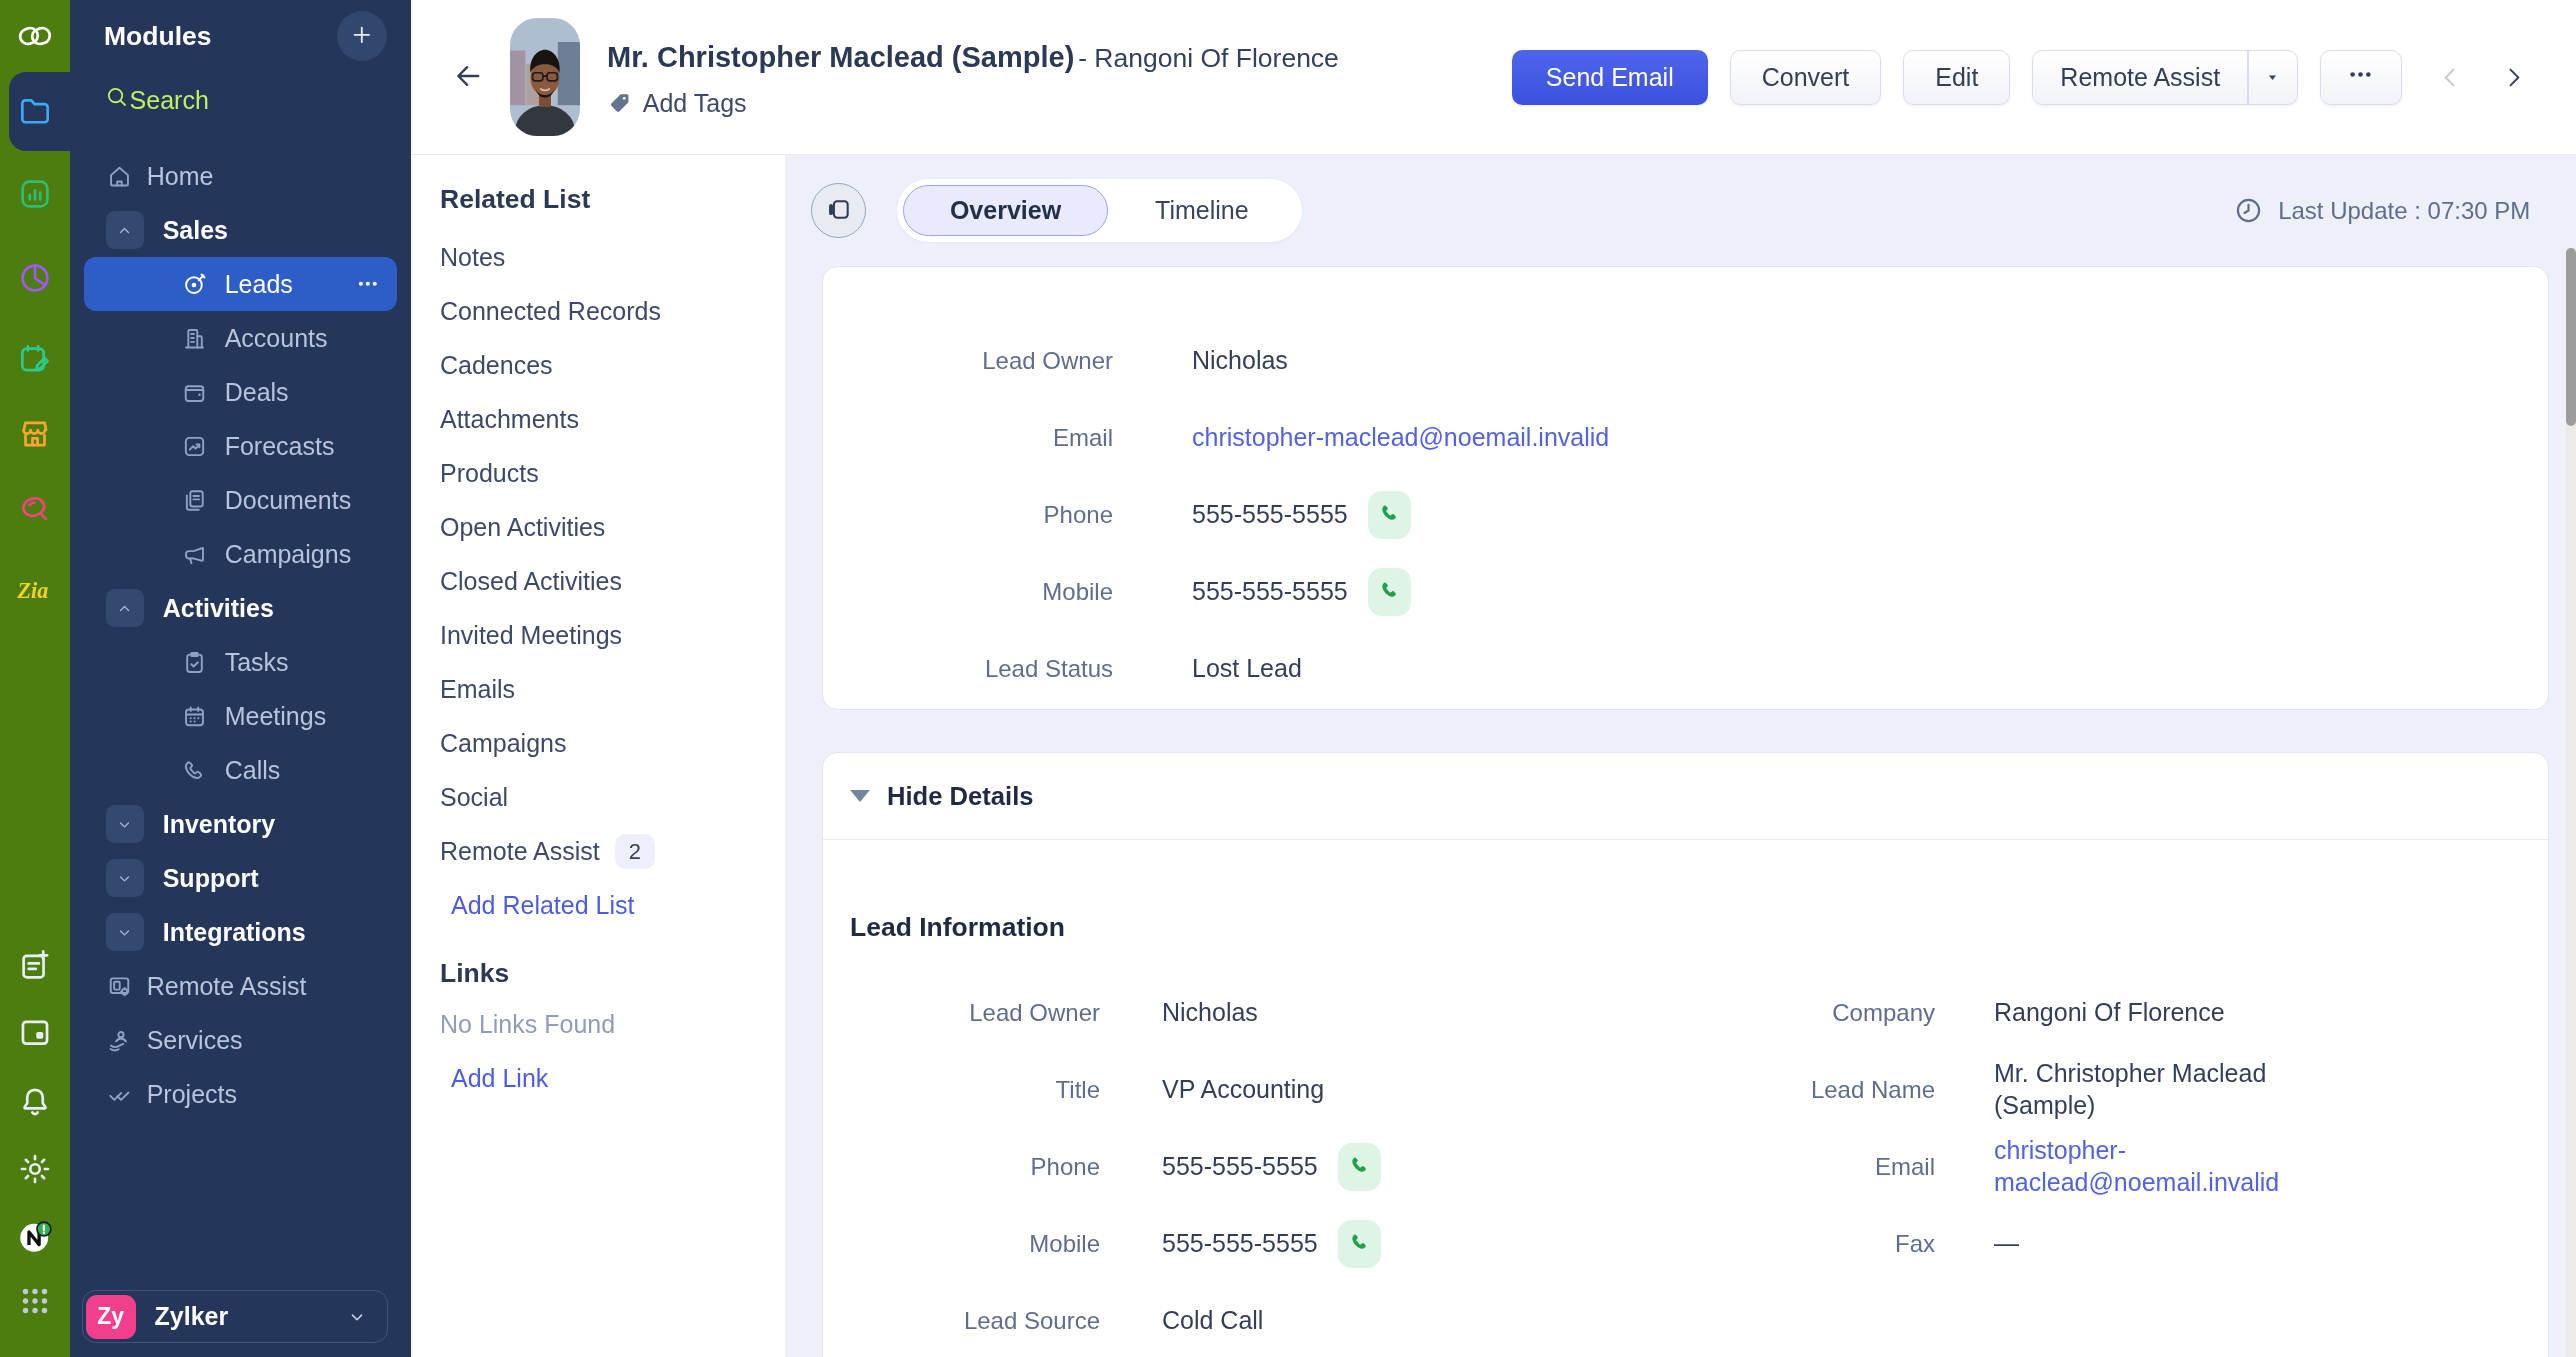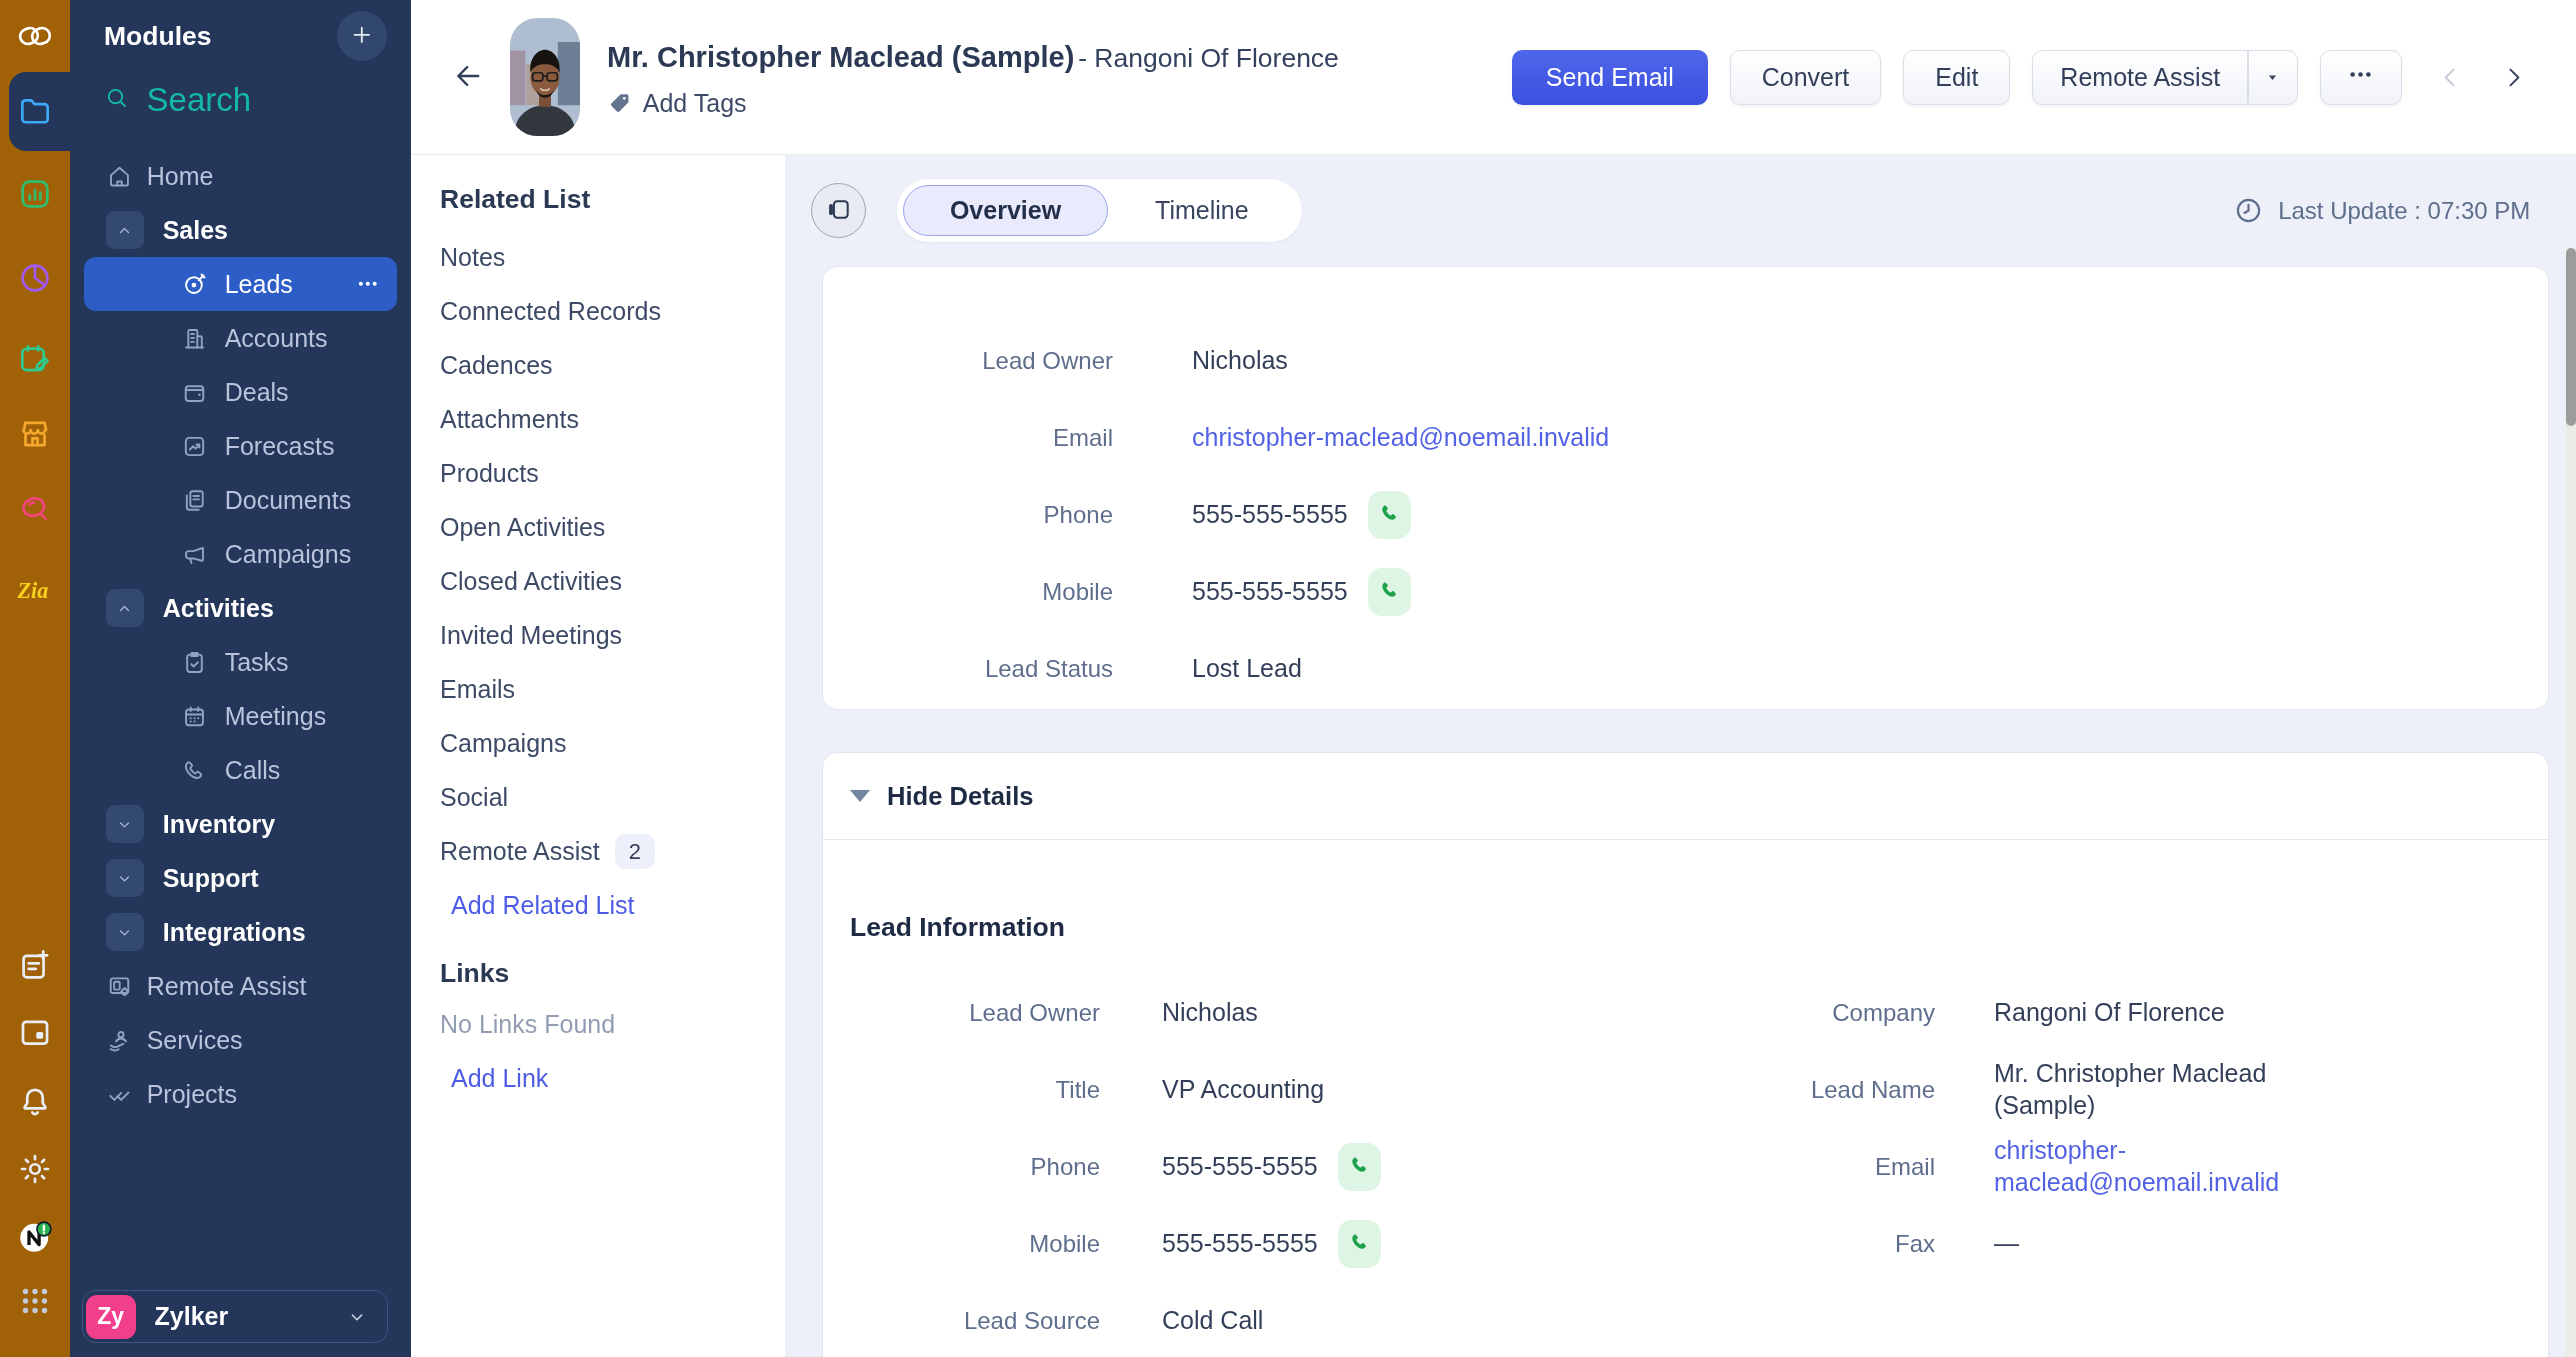--- a/index.html
+++ b/index.html
@@ -1,38 +1,38 @@
 <!DOCTYPE html>
 <html style="font-size:13.7px"><head>
 <meta charset="utf-8">
 <style>
   * { box-sizing: border-box; margin: 0; padding: 0; }
   html,body { width:2576px; height:1357px; overflow:hidden; background:#EDF0F8;
     font-family:"Liberation Sans", sans-serif; }
   .app { position:relative; width:2576px; height:1357px; overflow:hidden; }
 
   
-  .rail { position:absolute; left:0; top:0; width:70px; height:100%; background:#a16207; z-index:5; }
+  .rail { position:absolute; left:0; top:0; width:70px; height:100%; background:#4d7c0f; z-index:5; }
   .rail-item { position:absolute; left:14.5px; width:41px; height:41px; display:flex;
     align-items:center; justify-content:center; cursor:pointer; }
   .rail-item svg { width:38px; height:38px; }
   .rail-pill { position:absolute; left:8.5px; width:61px; height:79px; background:#243659;
     border-radius:17px 0 0 17px; }
 
   
   .sidebar { position:absolute; left:70px; top:0; width:341px; height:100%;
     background:#243659; color:#B9C4DC; z-index:4; }
   .sb-head { height:72px; padding:0 24px 0 34px; display:flex; align-items:center;
     justify-content:space-between; }
   .sb-title { color:#FFFFFF; font-size:26.5px; font-weight:700; }
   .plus-btn { width:50px; height:50px; border-radius:50%; background:#32476E; border:none;
     color:#E9EDF6; display:flex; align-items:center; justify-content:center; cursor:pointer; }
   .plus-btn svg { width:25.6px; height:25.6px; }
-  .sb-search { height:56px; padding:0 34px; display:flex; align-items:center; gap:17px;
-    color:#14b8a6; font-size:33px; cursor:pointer; }
+  .sb-search { height:56px; padding:0 34px; display:flex; align-items:center; 
+    color:#bef264; font-size:25px; cursor:pointer; }
   .sb-search svg { width:25.6px; height:25.6px; }
   .sb-nav { position:absolute; top:149px; left:0; right:0; bottom:94px; padding:0 13.7px; overflow:hidden; }
   .nav-row { display:flex; align-items:center; height:54px; border-radius:12px; font-size:25px;
     color:#B9C4DC; cursor:pointer; }
   .nav-row .ic { width:27px; height:27px; flex:none; color:#8FA2C6; display:flex; }
   .nav-row .ic svg { width:27px; height:27px; }
   .nav-row.top { padding-left:22px; gap:14px; }
   .nav-row.group { padding-left:22px; gap:19px; color:#FFFFFF; font-weight:700; }
   .gchev { width:38px; height:38px; border-radius:8.5px; background:#34496F; color:#A7B7D6;
     display:flex; align-items:center; justify-content:center; flex:none; }

